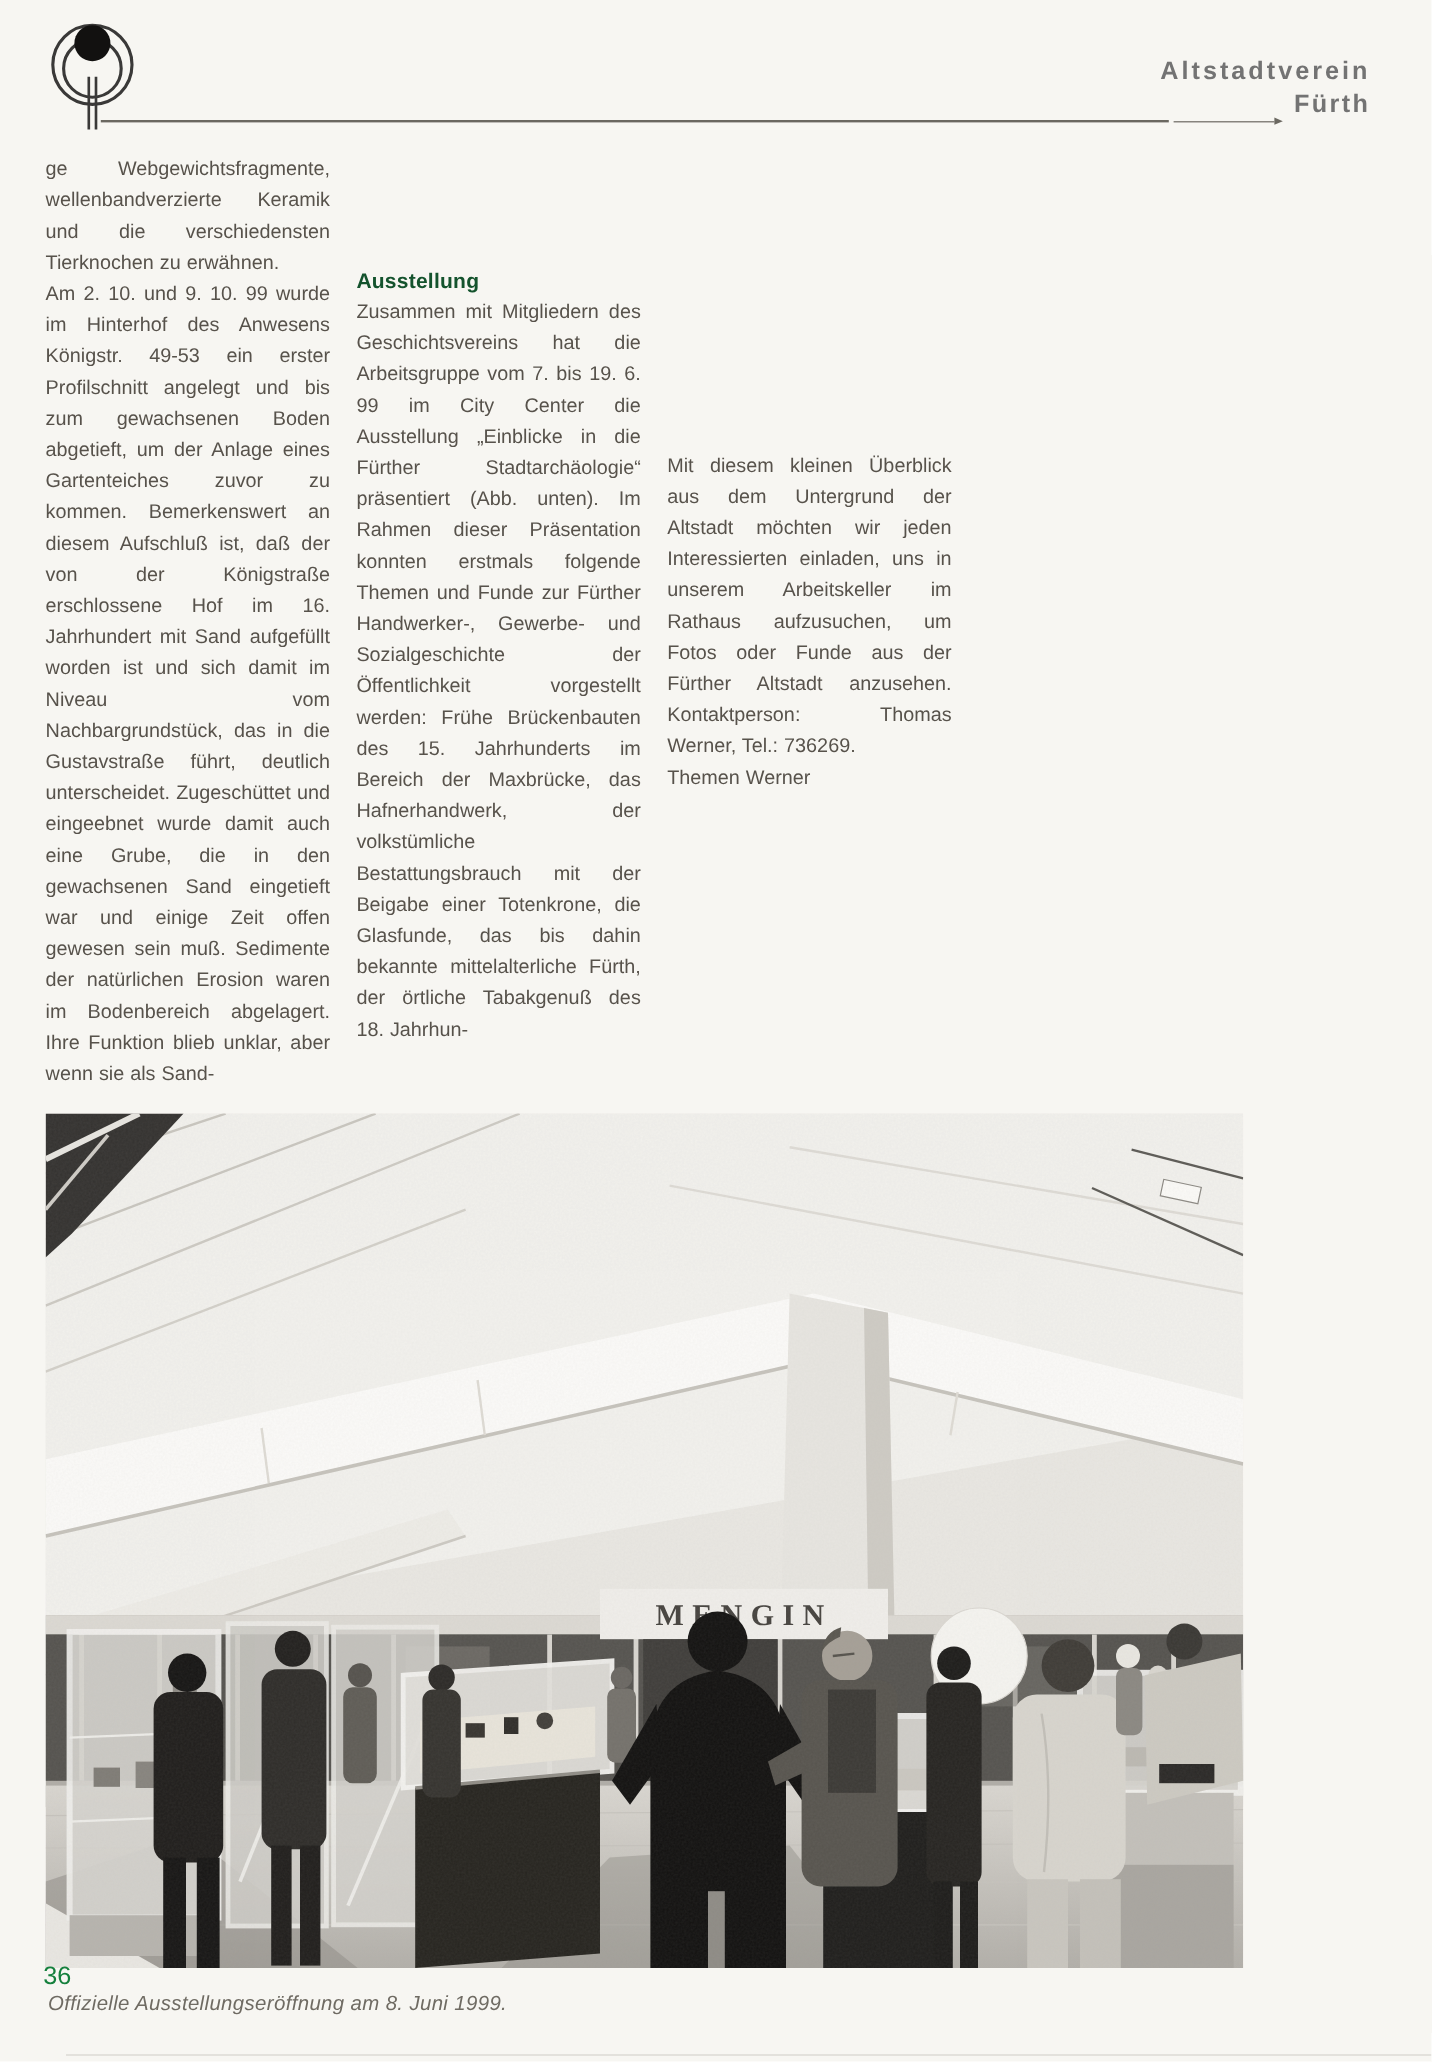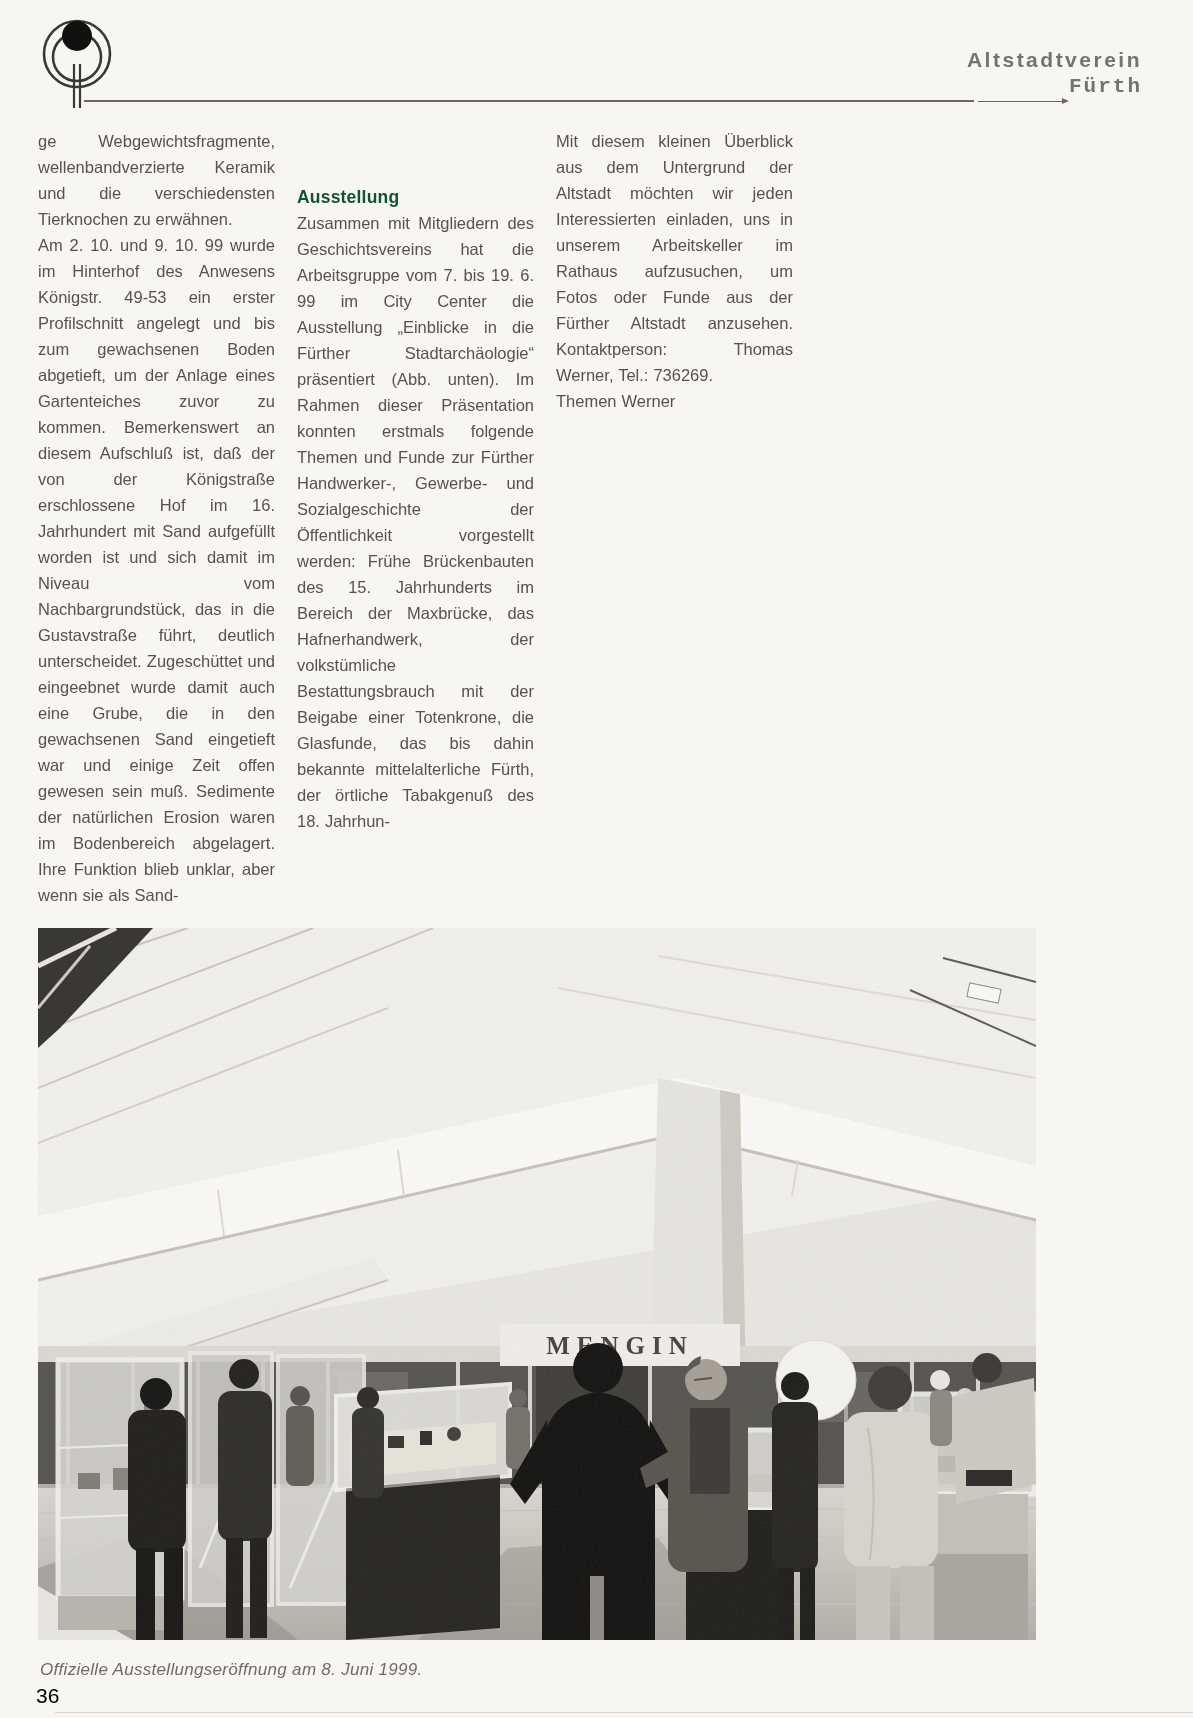--- a/index.html
+++ b/index.html
@@ -6,41 +6,41 @@
   .page {
     position:relative; width:1193px; height:1718px;
     background:#f7f6f2; overflow:hidden;
     font-family:"Liberation Sans", sans-serif;
   }
   
   .logo { position:absolute; left:28px; top:4px; }
   .org-block { position:absolute; left:820px; top:48px; width:322px; text-align:right;
                color:#737373; font-weight:bold; }
   .org-line1 { font-size:21px; letter-spacing:2.5px; }
-  .org-line2 { font-size:21px; letter-spacing:2px; margin-top:3px;font-family:Liberation Mono, monospace; }
+  .org-line2 { font-size:21px; letter-spacing:2px; margin-top:3px; }
   .rule-main { position:absolute; left:84px; top:100px; width:890px; height:2px; background:#6b6861; }
   .rule-arrow { position:absolute; left:978px; top:101px; width:84px; height:1px; background:#6b6861; }
   .rule-arrow::after { content:""; position:absolute; right:-7px; top:-3px;
     border-left:7px solid #6b6861; border-top:3.5px solid transparent; border-bottom:3.5px solid transparent; }
   
-  .columns { position:absolute; left:38px; top:128px; width:756px; display:flex; gap:22px; }
+  .columns { position:absolute; left:38px; top:128px; width:756px; display:flex; gap:22px;align-items:center; }
   .col { width:237px; font-size:16.5px; line-height:26px; color:#57524b; text-align:justify;
          hyphens:auto; -webkit-hyphens:auto; word-spacing:0.4px; }
   .col p { margin:0; }
   .col .p-cont  { margin-top:0; }
   .c1-p2 { margin-top:44px; }
   .col h3 { margin:56px 0 0 0; font-size:17.5px; color:#14532d; letter-spacing:0.2px; }
   .c2-p2 { margin-top:30px; }
   .c3-p2 { margin-top:64px; }
   .signature { margin-top:64px; text-align:left; }
   
   .photo { position:absolute; left:38px; top:928px; width:998px; height:712px; display:block; }
   .caption { position:absolute; left:40px; top:1660px; font-size:17px; font-style:italic;
              color:#6f6b63; letter-spacing:0.3px; }
-  .page-number { position:absolute; left:36px; top:1684px; font-size:21px; color:#000000;text-align:right; }
+  .page-number { position:absolute; left:36px; top:1635px; font-size:21px; color:#15803d;text-align:right; }
   .bottom-hairline { position:absolute; left:55px; top:1712px; width:1138px; height:1px; background:#d6d3cd; }
 </style>
 </head>
 <body>
 
 <div class="page">
 
   <svg class="logo" width="104" height="108" viewBox="0 0 104 108">
     <circle cx="49" cy="50" r="33" fill="none" stroke="#3a3938" stroke-width="2.6"></circle>
     <circle cx="49" cy="53" r="24" fill="none" stroke="#3a3938" stroke-width="2.6"></circle>

